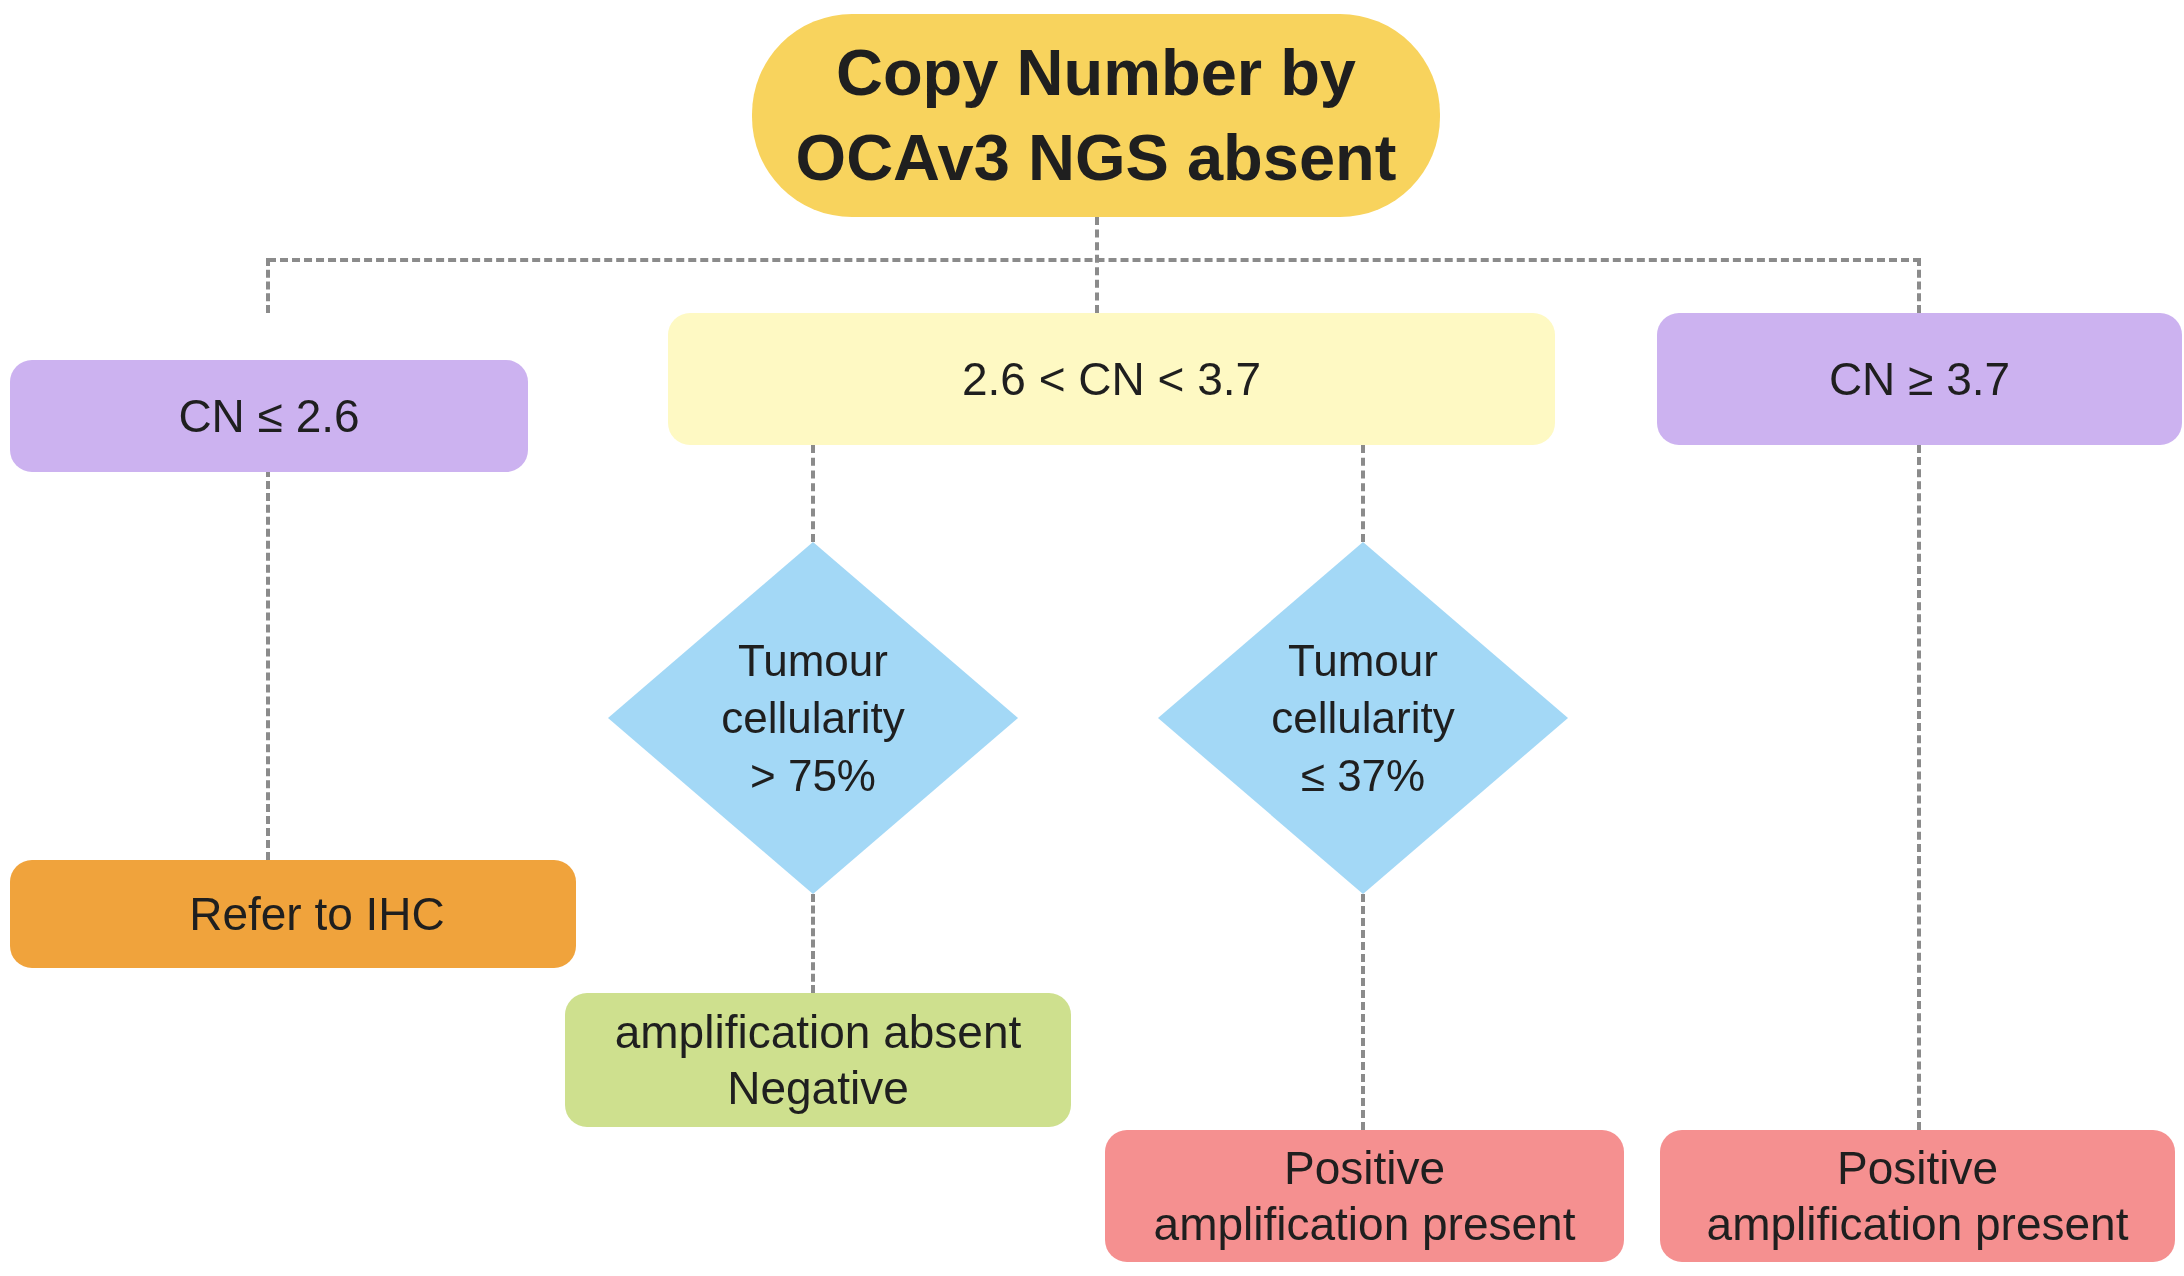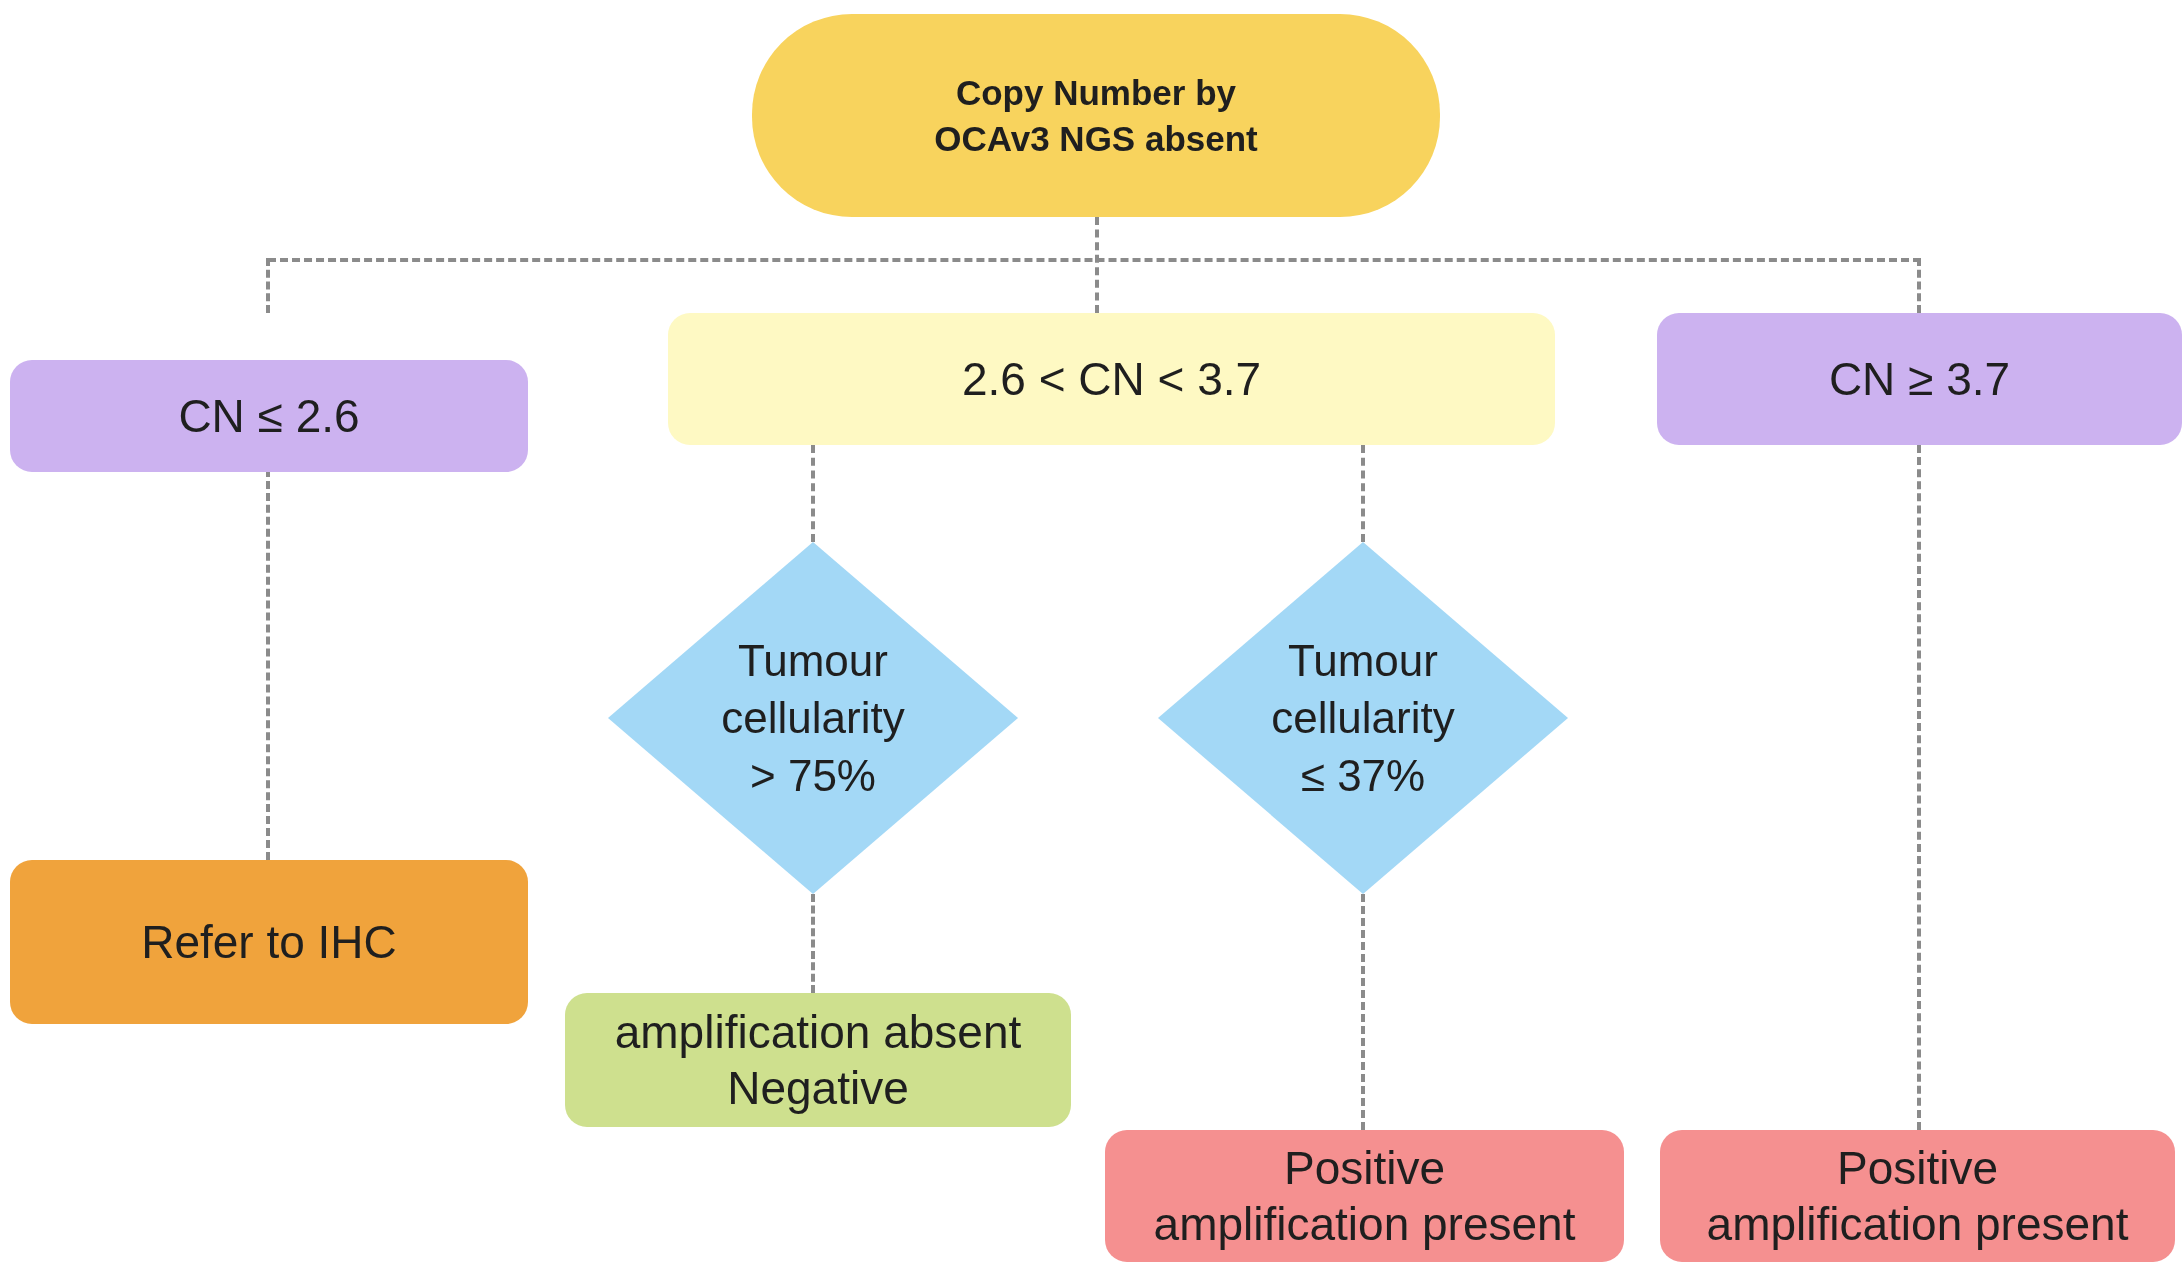--- a/index.html
+++ b/index.html
@@ -21,21 +21,21 @@
     display: flex;
     align-items: center;
     justify-content: center;
     text-align: center;
     font-size: 46px;
     line-height: 1.22;
     color: #1f1f1f;
   }
   .rounded { border-radius: 22px; }
   .stadium { border-radius: 100px; }
-  .title-text { font-weight: 700; font-size: 35px; line-height: 1.3; }
+  .title-text { font-weight: 700; font-size: 65px; line-height: 1.3; }
   .diamond {
     clip-path: polygon(50% 0, 100% 50%, 50% 100%, 0 50%);
     font-size: 44px;
     line-height: 1.3;
   }
   .line { display: block; white-space: nowrap; }
   .edge { position: absolute; }
   .edge.v { width: 0; border-left: 4px dashed #8b8b8b; }
   .edge.h { height: 0; border-top: 4px dashed #8b8b8b; }
 </style>
@@ -83,21 +83,21 @@
   </div>
 
   <div class="node diamond" style="left: 1158px; top: 542px; width: 410px; height: 352px; background-color: rgb(163, 216, 246);">
     <div>
       <span class="line">Tumour</span>
       <span class="line">cellularity</span>
       <span class="line">≤ 37%</span>
     </div>
   </div>
 
-  <div class="node rounded" style="left: 10px; top: 860px; width: 518px; height: 164px; background-color: rgb(240, 163, 60);">
+  <div class="node rounded" style="left: 10px; top: 860px; width: 518px; height: 108px; background-color: rgb(240, 163, 60); padding-left: 48px;">
     <span class="line">Refer to IHC</span>
   </div>
 
   <div class="node rounded" style="left: 565px; top: 993px; width: 506px; height: 134px; background-color: rgb(206, 224, 142);">
     <div>
       <span class="line">amplification absent</span>
       <span class="line">Negative</span>
     </div>
   </div>
 

